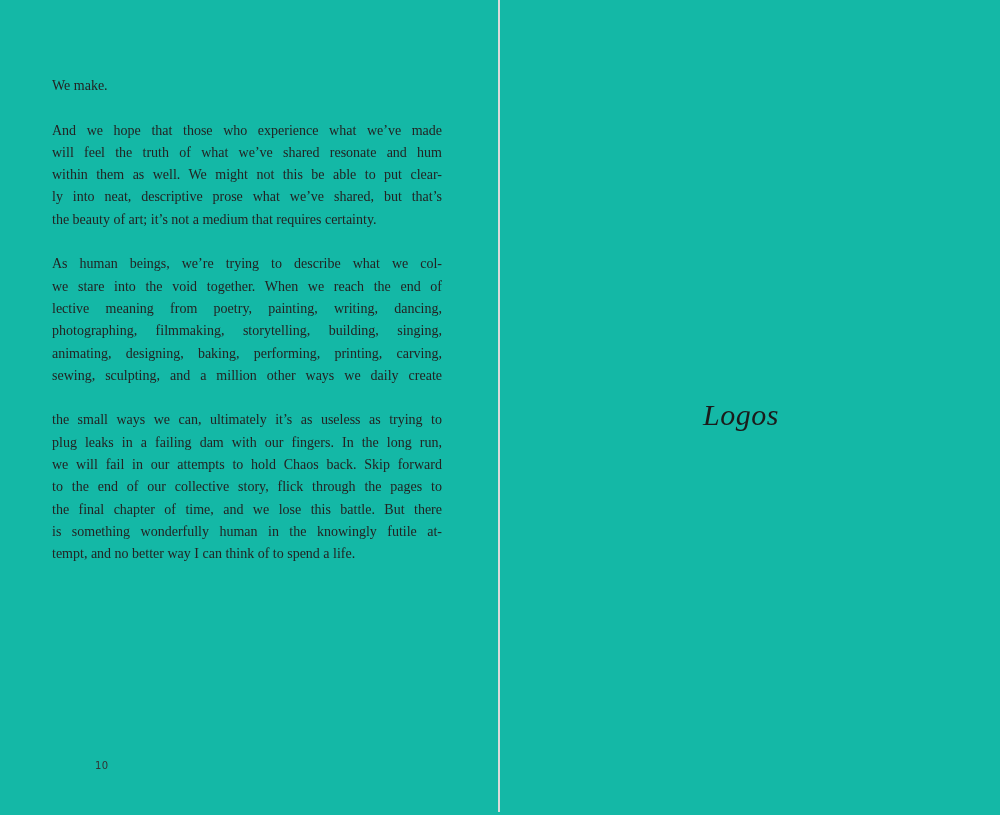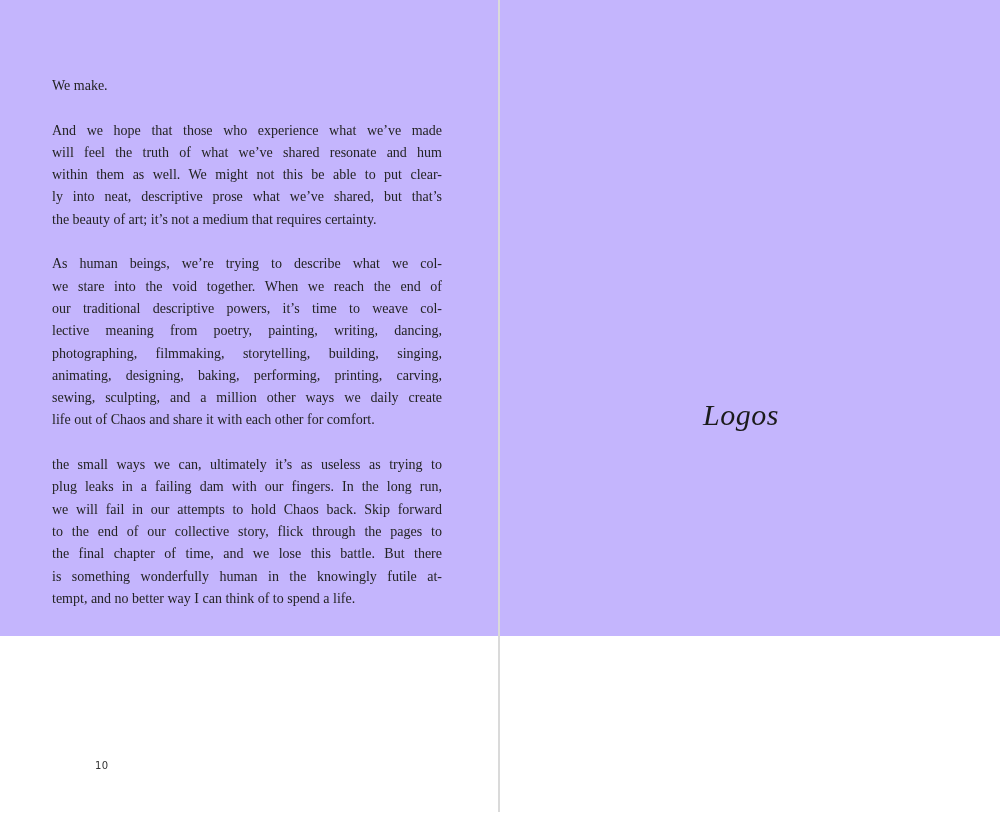--- a/index.html
+++ b/index.html
@@ -9,22 +9,22 @@
   }
   body {
     width: 1000px;
     height: 815px;
     font-family: "Liberation Serif", serif;
     overflow: hidden;
   }
   .spread {
     position: relative;
     width: 1000px;
-    height: 636px;
-    background: #c4b5fd;
+    height: 815px;
+    background: #14b8a6;
   }
   .divider {
     position: absolute;
     left: 498px;
     top: 0;
     width: 2px;
     height: 812px;
     background: var(--divider-color, #dadada);
   }
   .page {
@@ -85,26 +85,24 @@
       <div class="para">
           <div class="line">And we hope that those who experience what we’ve made</div>
           <div class="line">will feel the truth of what we’ve shared resonate and hum</div>
           <div class="line">within them as well. We might not this be able to put clear-</div>
           <div class="line">ly into neat, descriptive prose what we’ve shared, but that’s</div>
           <div class="line last">the beauty of art; it’s not a medium that requires certainty.</div>
         </div>
       <div class="para">
           <div class="line">As human beings, we’re trying to describe what we col-</div>
           <div class="line">we stare into the void together. When we reach the end of</div>
-          <div class="line">our traditional descriptive powers, it’s time to weave col-</div>
           <div class="line">lective meaning from poetry, painting, writing, dancing,</div>
           <div class="line">photographing, filmmaking, storytelling, building, singing,</div>
           <div class="line">animating, designing, baking, performing, printing, carving,</div>
           <div class="line">sewing, sculpting, and a million other ways we daily create</div>
-          <div class="line last">life out of Chaos and share it with each other for comfort.</div>
         </div>
       <div class="para">
           <div class="line">the small ways we can, ultimately it’s as useless as trying to</div>
           <div class="line">plug leaks in a failing dam with our fingers. In the long run,</div>
           <div class="line">we will fail in our attempts to hold Chaos back. Skip forward</div>
           <div class="line">to the end of our collective story, flick through the pages to</div>
           <div class="line">the final chapter of time, and we lose this battle. But there</div>
           <div class="line">is something wonderfully human in the knowingly futile at-</div>
           <div class="line last">tempt, and no better way I can think of to spend a life.</div>
         </div>

